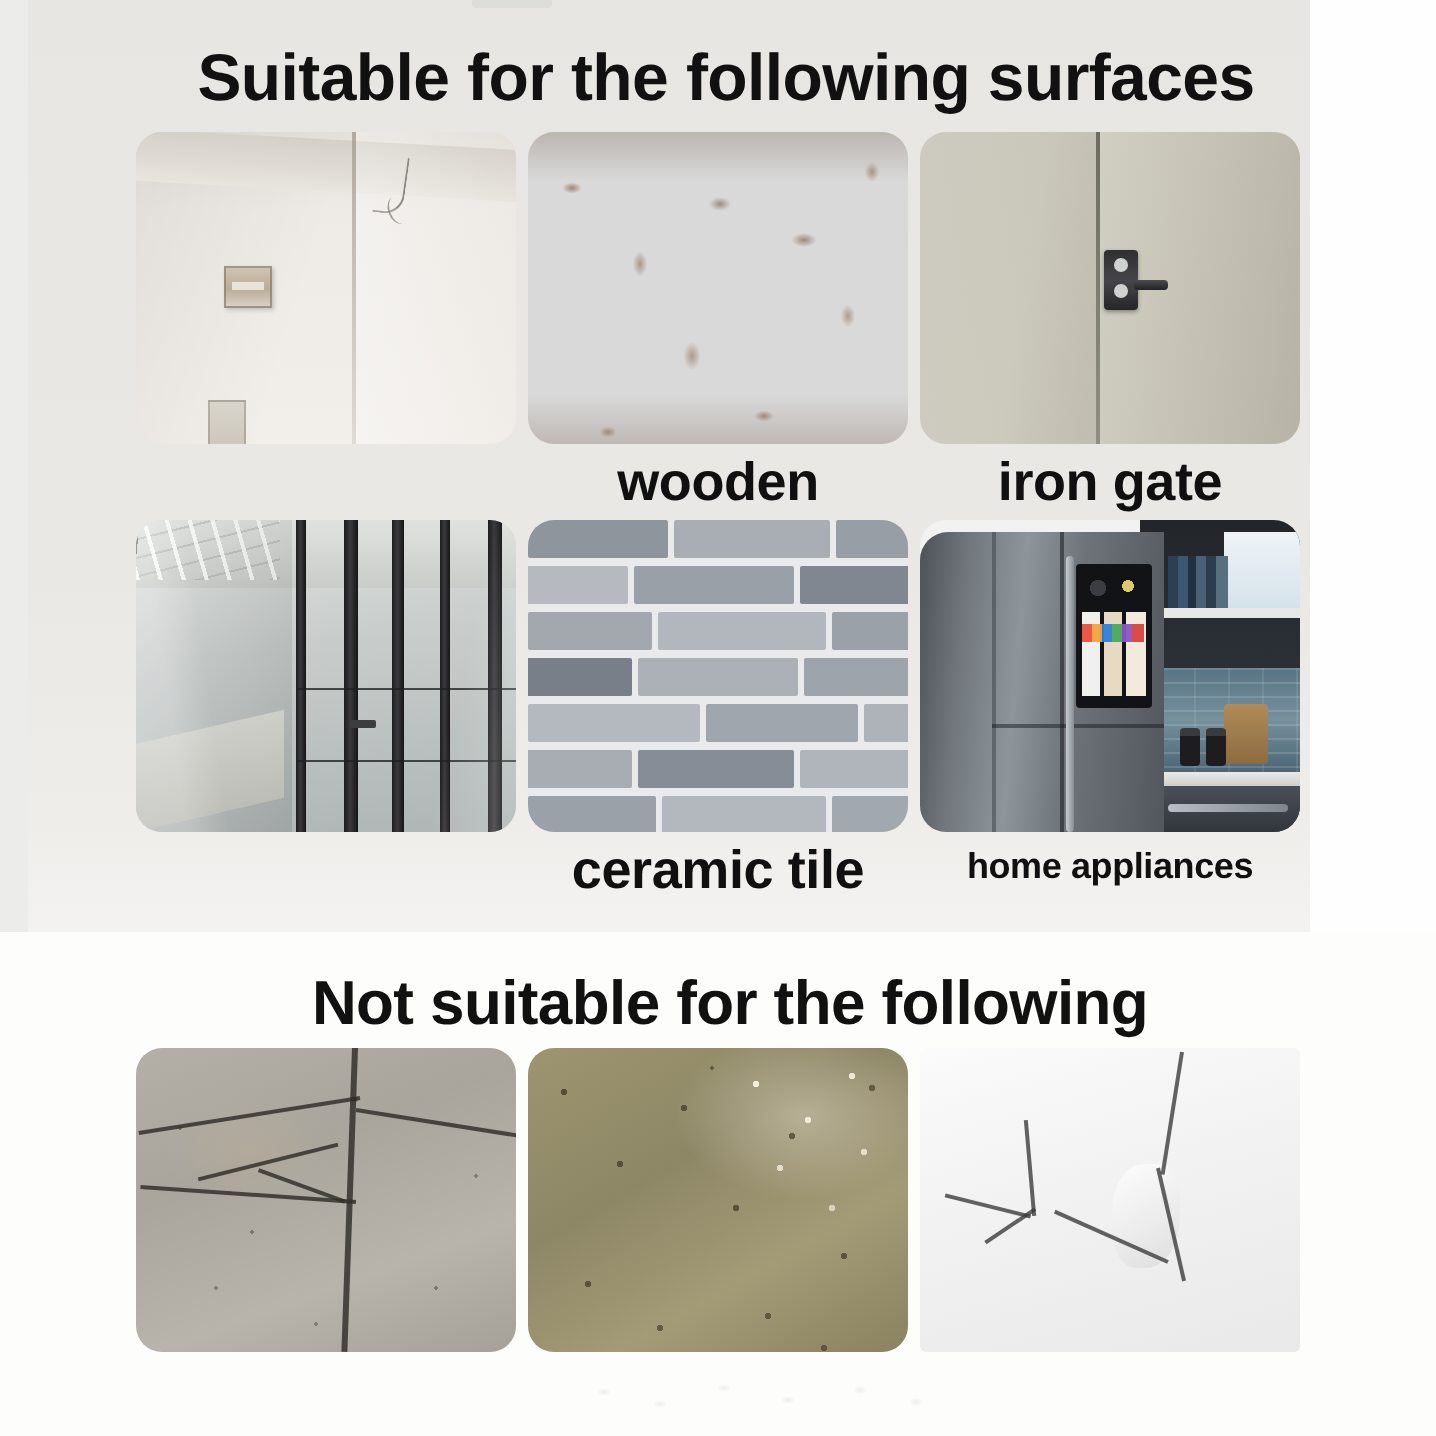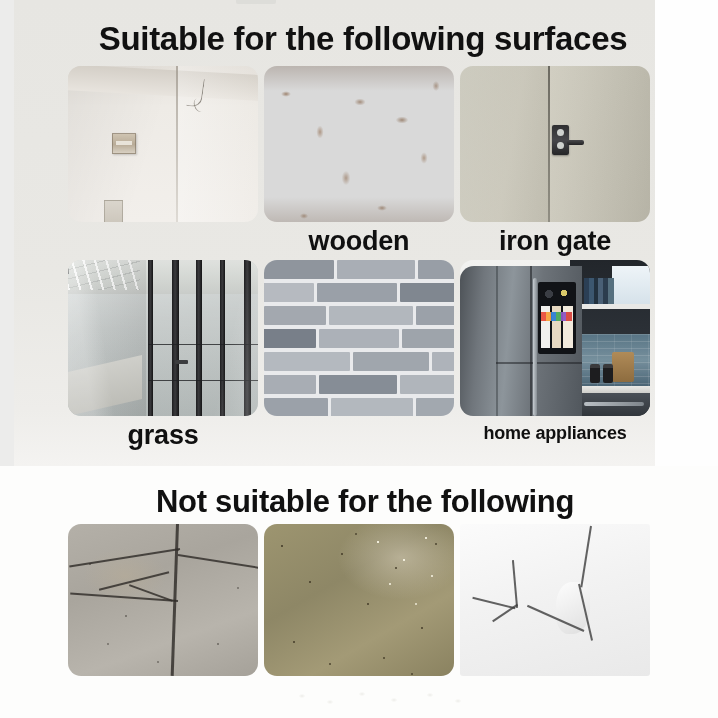--- a/index.html
+++ b/index.html
@@ -674,21 +674,21 @@
       <div class="fridge-seam-h"></div>
       <div class="fridge-screen">
         <div class="fridge-screen-top"></div>
         <div class="fridge-screen-apps"></div>
         <div class="fridge-screen-icons"></div>
       </div>
       <div class="fridge-handle"></div>
     </div>
   </div>
 
-  <div class="caption" style="left:68px; top:420px; width:190px; font-size:27px;">grass</div>
+  <div class="caption" style="left:264px; top:420px; width:190px; font-size:27px;">ceramic tile</div>
   <div class="caption" style="left:456px; top:423px; width:198px; font-size:18px;">home appliances</div>
 
   <div class="heading" id="heading-not-suitable">Not suitable for the following</div>
 
   <div class="tile t-concrete" style="left:68px; top:524px; width:190px; height:152px;">
     <div class="concrete-speck"></div>
     <div class="crack" style="left:108px; top:0; width:3px; height:152px; transform:rotate(2deg); transform-origin:top;"></div>
     <div class="crack" style="left:0; top:24px; width:112px; height:2px; transform:rotate(-9deg); transform-origin:right;"></div>
     <div class="crack" style="left:110px; top:30px; width:82px; height:2px; transform:rotate(9deg); transform-origin:left;"></div>
     <div class="crack" style="left:2px; top:76px; width:108px; height:2px; transform:rotate(4deg); transform-origin:right;"></div>

